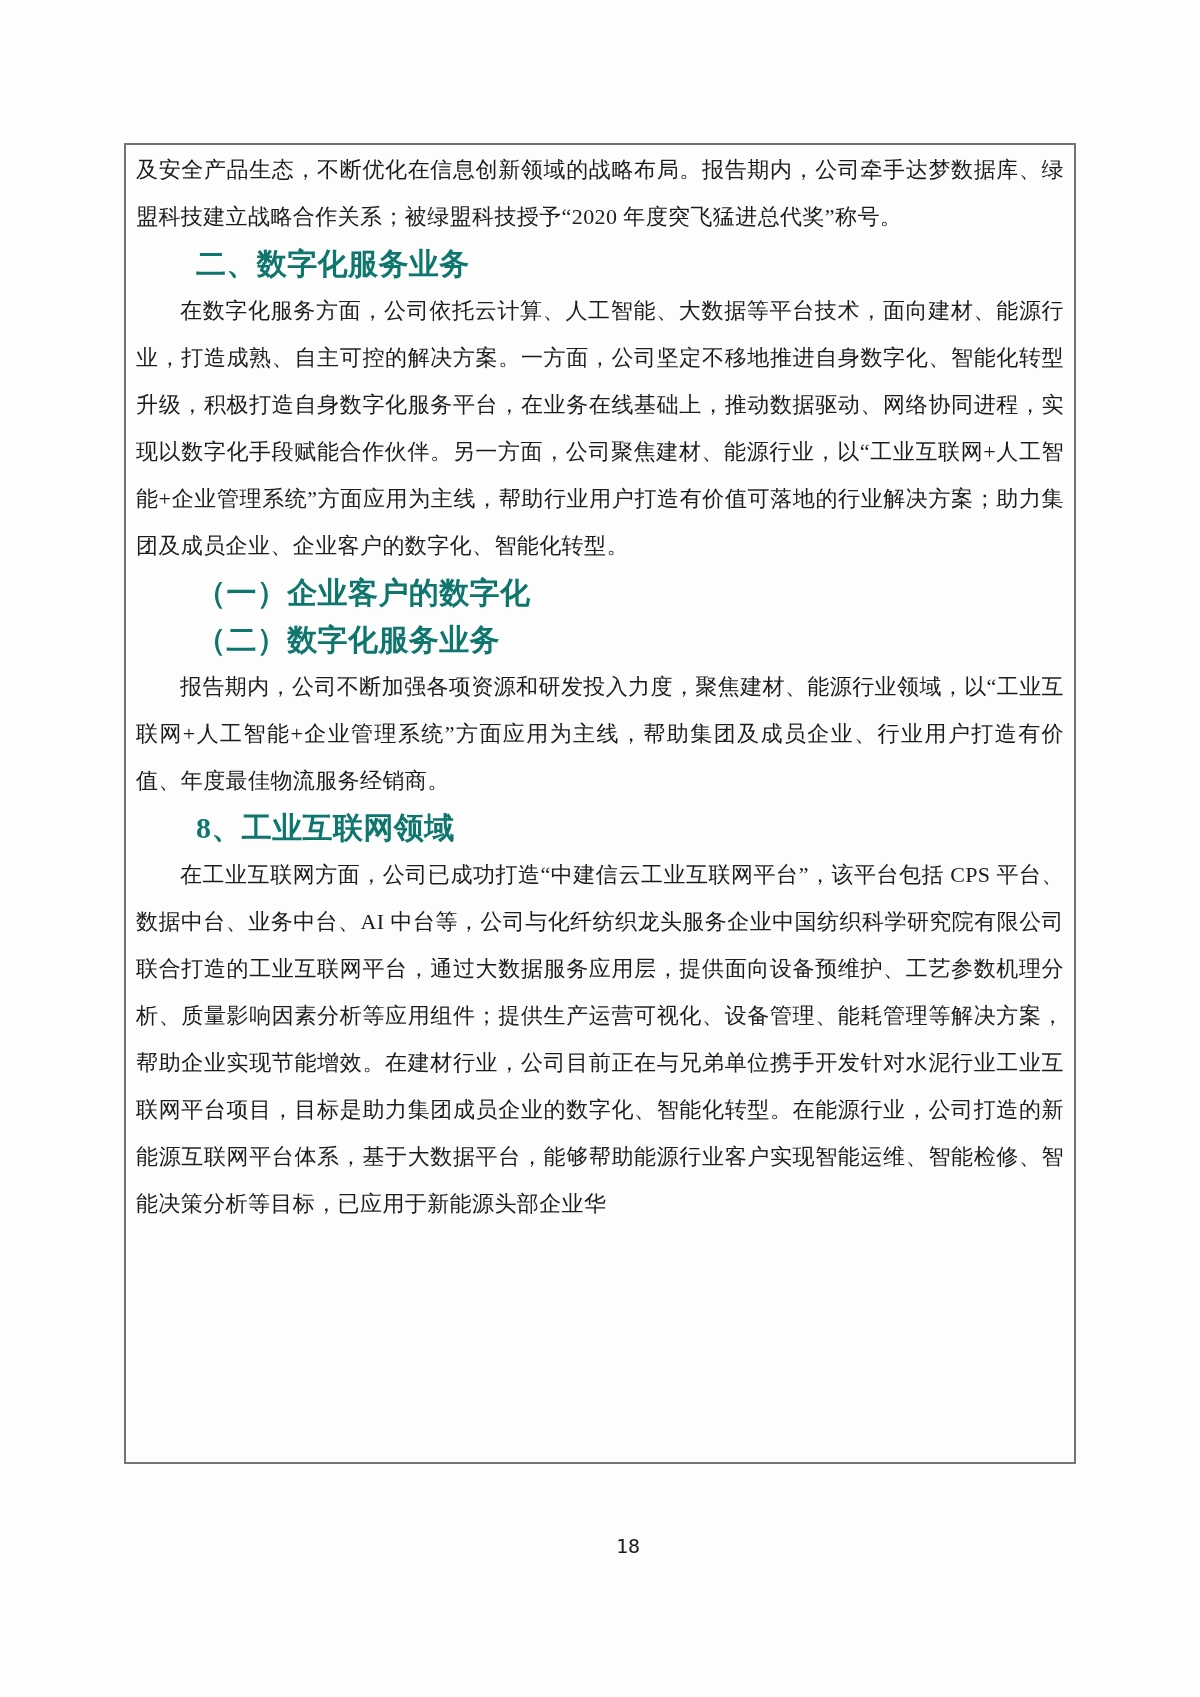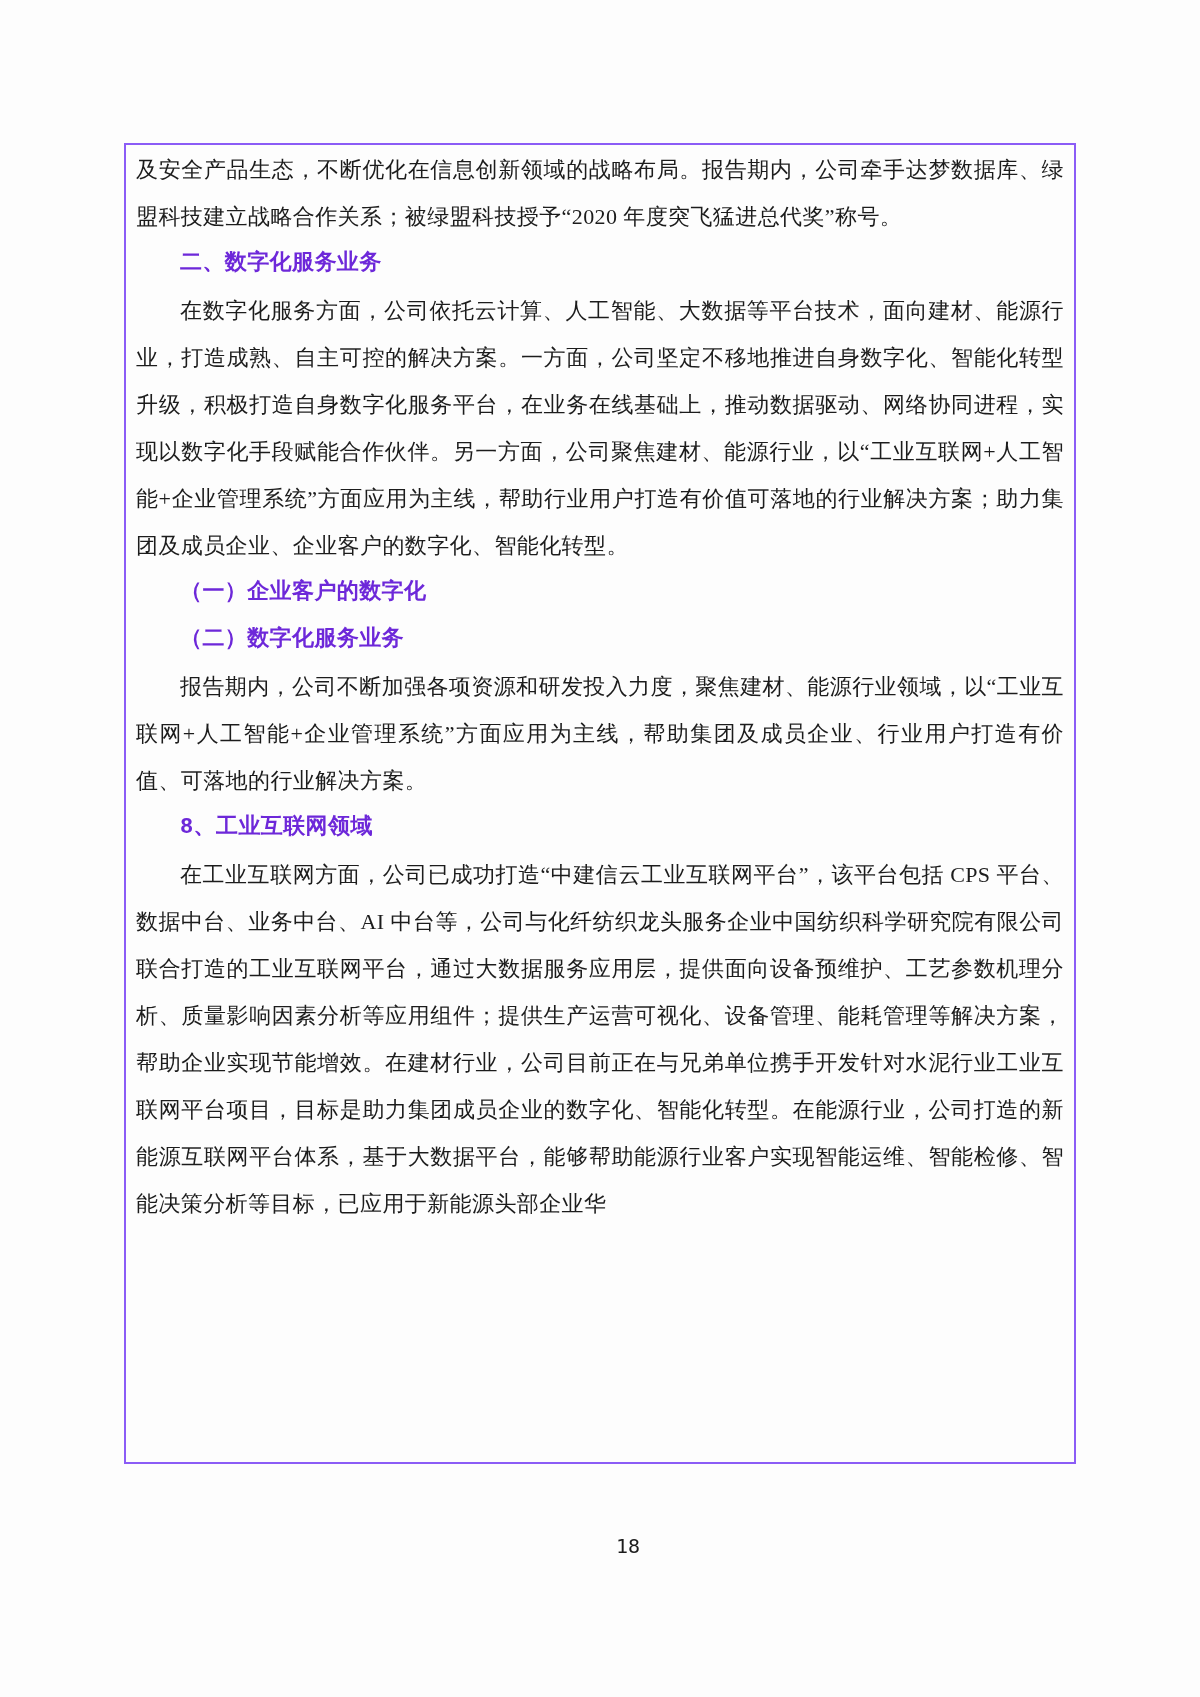--- a/index.html
+++ b/index.html
@@ -16,21 +16,21 @@
     background: #fdfdfd;
     overflow: hidden;
   }
   .border-box {
     position: absolute;
     left: 124px;
     top: 143px;
     width: 952px;
     height: 1321px;
     box-sizing: border-box;
-    border: 2px solid #8b5cf6;
+    border: 2px solid #737373;
     background: #fdfdfd;
     padding: 1px 10px 0 10px;
     overflow: hidden;
   }
   .content {
     font-size: 22px;
     line-height: 47px;
     color: #1c1c1c;
     text-align: justify;
     text-justify: inter-ideograph;
@@ -40,24 +40,24 @@
     margin: 0;
     text-indent: 2em;
   }
   .content p.cont {
     text-indent: 0;
   }
   .content .h {
     margin: 0;
     font-weight: 700;
     text-indent: 2em;
-    font-size: 22px;
+    font-size: 30px;
     line-height: 47px;
-    color: #6d28d9;
-    font-family: Liberation Mono, monospace;
+    color: #0f766e;
+    font-family: Liberation Serif, serif;
   }
   .page-num {
     position: absolute;
     top: 1534px;
     left: 0;
     right: 0;
     text-align: center;
     transform: translateX(28px);
     font-size: 20px;
     line-height: 24px;
@@ -69,19 +69,19 @@
 <body>
 
 <div class="sheet">
   <div class="border-box">
     <div class="content">
       <p class="cont">及安全产品生态，不断优化在信息创新领域的战略布局。报告期内，公司牵手达梦数据库、绿盟科技建立战略合作关系；被绿盟科技授予“2020 年度突飞猛进总代奖”称号。</p>
       <p class="h">二、数字化服务业务</p>
       <p>在数字化服务方面，公司依托云计算、人工智能、大数据等平台技术，面向建材、能源行业，打造成熟、自主可控的解决方案。一方面，公司坚定不移地推进自身数字化、智能化转型升级，积极打造自身数字化服务平台，在业务在线基础上，推动数据驱动、网络协同进程，实现以数字化手段赋能合作伙伴。另一方面，公司聚焦建材、能源行业，以“工业互联网+人工智能+企业管理系统”方面应用为主线，帮助行业用户打造有价值可落地的行业解决方案；助力集团及成员企业、企业客户的数字化、智能化转型。</p>
       <p class="h">（一）企业客户的数字化</p>
       <p class="h">（二）数字化服务业务</p>
-      <p>报告期内，公司不断加强各项资源和研发投入力度，聚焦建材、能源行业领域，以“工业互联网+人工智能+企业管理系统”方面应用为主线，帮助集团及成员企业、行业用户打造有价值、可落地的行业解决方案。</p>
+      <p>报告期内，公司不断加强各项资源和研发投入力度，聚焦建材、能源行业领域，以“工业互联网+人工智能+企业管理系统”方面应用为主线，帮助集团及成员企业、行业用户打造有价值、年度最佳物流服务经销商。</p>
       <p class="h">8、工业互联网领域</p>
       <p>在工业互联网方面，公司已成功打造“中建信云工业互联网平台”，该平台包括 CPS 平台、数据中台、业务中台、AI 中台等，公司与化纤纺织龙头服务企业中国纺织科学研究院有限公司联合打造的工业互联网平台，通过大数据服务应用层，提供面向设备预维护、工艺参数机理分析、质量影响因素分析等应用组件；提供生产运营可视化、设备管理、能耗管理等解决方案，帮助企业实现节能增效。在建材行业，公司目前正在与兄弟单位携手开发针对水泥行业工业互联网平台项目，目标是助力集团成员企业的数字化、智能化转型。在能源行业，公司打造的新能源互联网平台体系，基于大数据平台，能够帮助能源行业客户实现智能运维、智能检修、智能决策分析等目标，已应用于新能源头部企业华</p>
     </div>
   </div>
   <div class="page-num">18</div>
 </div>
 
 </body></html>

